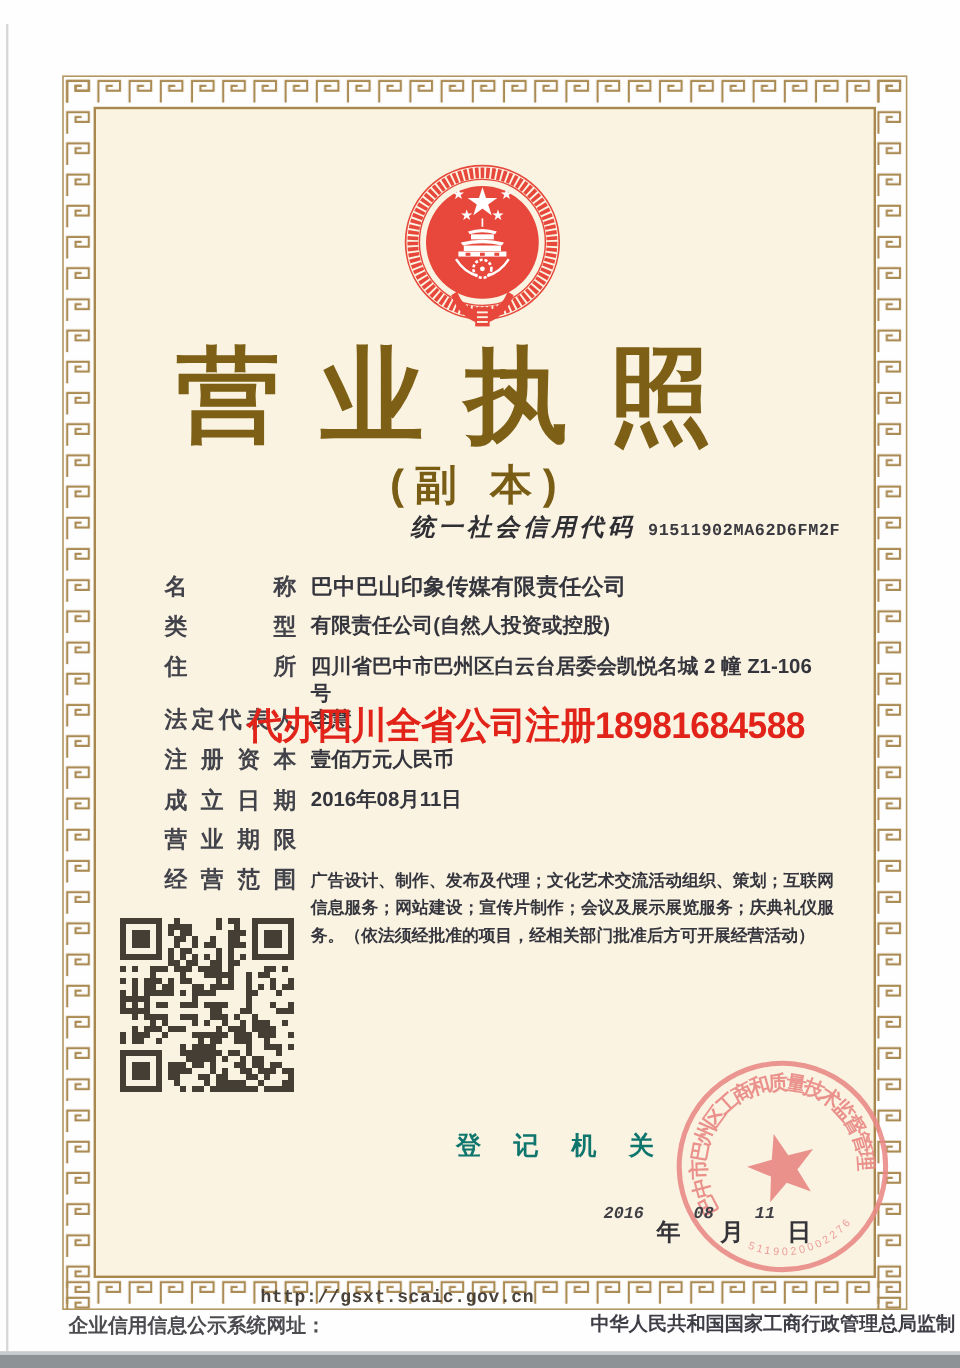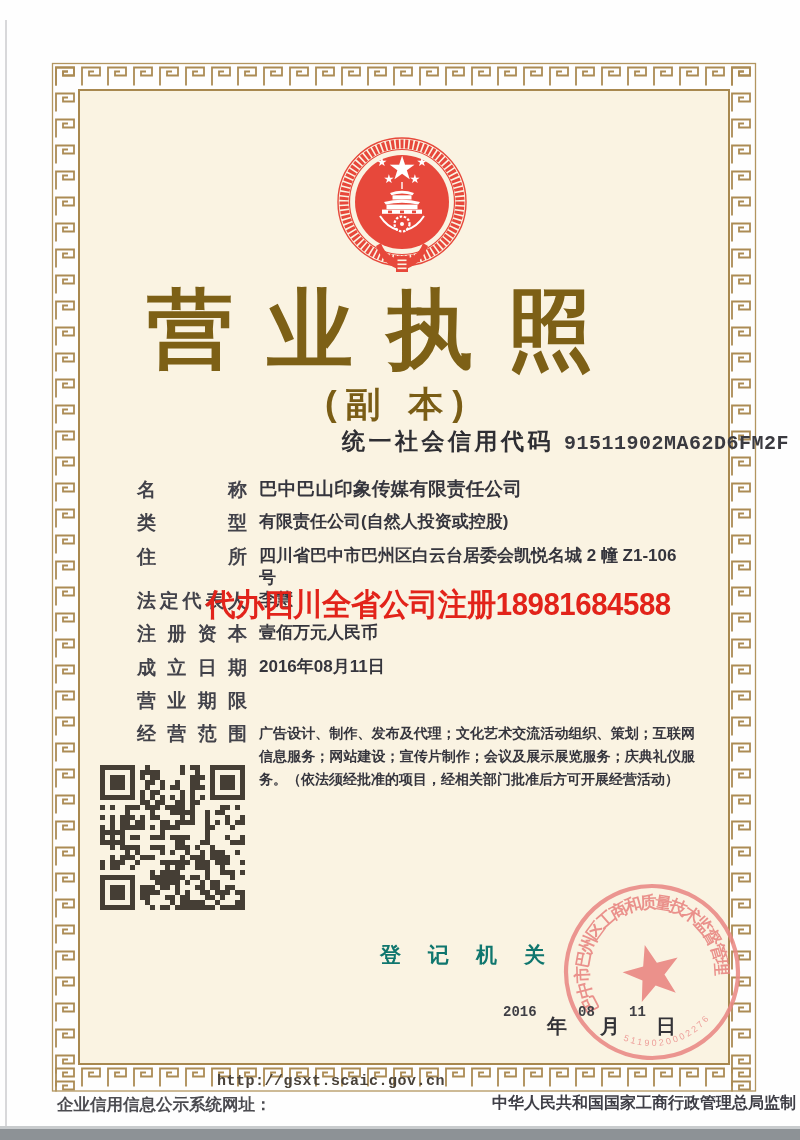--- a/index.html
+++ b/index.html
@@ -11,22 +11,22 @@
   
   .emblem{left:332px;top:130px;width:140px;height:154px;z-index:3;}
   
   .title{left:52px;top:272px;width:704px;text-align:center;z-index:3;
          font-size:86px;font-weight:700;color:#7d6016;letter-spacing:34px;
          transform:translateX(-17px);white-space:nowrap;}
   .subtitle{left:52px;top:381px;width:704px;text-align:center;z-index:3;
             font-size:35px;font-weight:600;color:#7a5d15;letter-spacing:9px;
             transform:translateX(-5px);white-space:nowrap;}
   .credit{left:342px;top:426px;z-index:3;white-space:nowrap;}
-  .credit-label{font-size:23px;font-weight:700;color:#2e2e33;letter-spacing:3.5px;}
-  .credit-code{font-family:"Liberation Mono", monospace;font-size:20px;font-weight:600;
+  .credit-label{font-size:20px;font-weight:700;color:#2e2e33;letter-spacing:3.5px;font-style:italic;}
+  .credit-code{font-family:"Liberation Mono", monospace;font-size:14px;font-weight:600;
                color:#3a3a40;margin-left:10px;letter-spacing:.5px;}
   
   .fields{left:137px;top:478px;width:560px;z-index:3;}
   .field-row{display:flex;align-items:flex-start;min-height:33.4px;}
   .f-label{display:flex;justify-content:space-between;width:110px;flex:0 0 110px;
            font-size:19px;font-weight:600;color:#42424a;line-height:23px;}
   .f-value{margin-left:12px;font-size:17px;font-weight:600;color:#35353d;
            width:436px;line-height:22px;}
   .row-0 .f-value{font-size:18.5px;font-weight:700;letter-spacing:.3px;}
   .row-7 .f-value{font-size:14px;line-height:23px;text-align:justify;}
@@ -36,21 +36,21 @@
              letter-spacing:-0.5px;}
   
   .qr{left:100px;top:765px;width:145px;height:145px;z-index:3;}
   
   .reg-label{left:380px;top:941px;z-index:3;font-size:21px;font-weight:700;
              color:#0f766e;letter-spacing:27px;white-space:nowrap;}
   
   .seal{left:557px;top:877px;width:190px;height:190px;z-index:4;opacity:.88;}
   
   .d-num{position:absolute;z-index:5;font-family:"Liberation Mono", monospace;
-         font-size:14px;font-weight:600;color:#3f3f45;}
+         font-size:14px;font-weight:600;color:#3f3f45;font-style:italic;}
   .d-unit{position:absolute;z-index:5;font-size:20px;font-weight:700;color:#333338;}
   
   .notice{left:22px;top:1008px;z-index:6;font-size:17px;font-weight:600;
           color:#4a4a50;line-height:21.5px;white-space:nowrap;}
   .site-label{left:57px;top:1094px;z-index:6;font-size:16.5px;font-weight:600;color:#4b4b50;}
   .site-url{left:217px;top:1073px;z-index:6;font-family:"Liberation Mono", monospace;
             font-size:15px;font-weight:700;color:#49423a;letter-spacing:.5px;}
   .issuer{left:492px;top:1093px;z-index:6;font-size:16px;font-weight:600;color:#3e3e46;}
   
   .scan-strip{left:0;top:1129px;width:800px;height:11px;background:#8d9296;z-index:8;}

